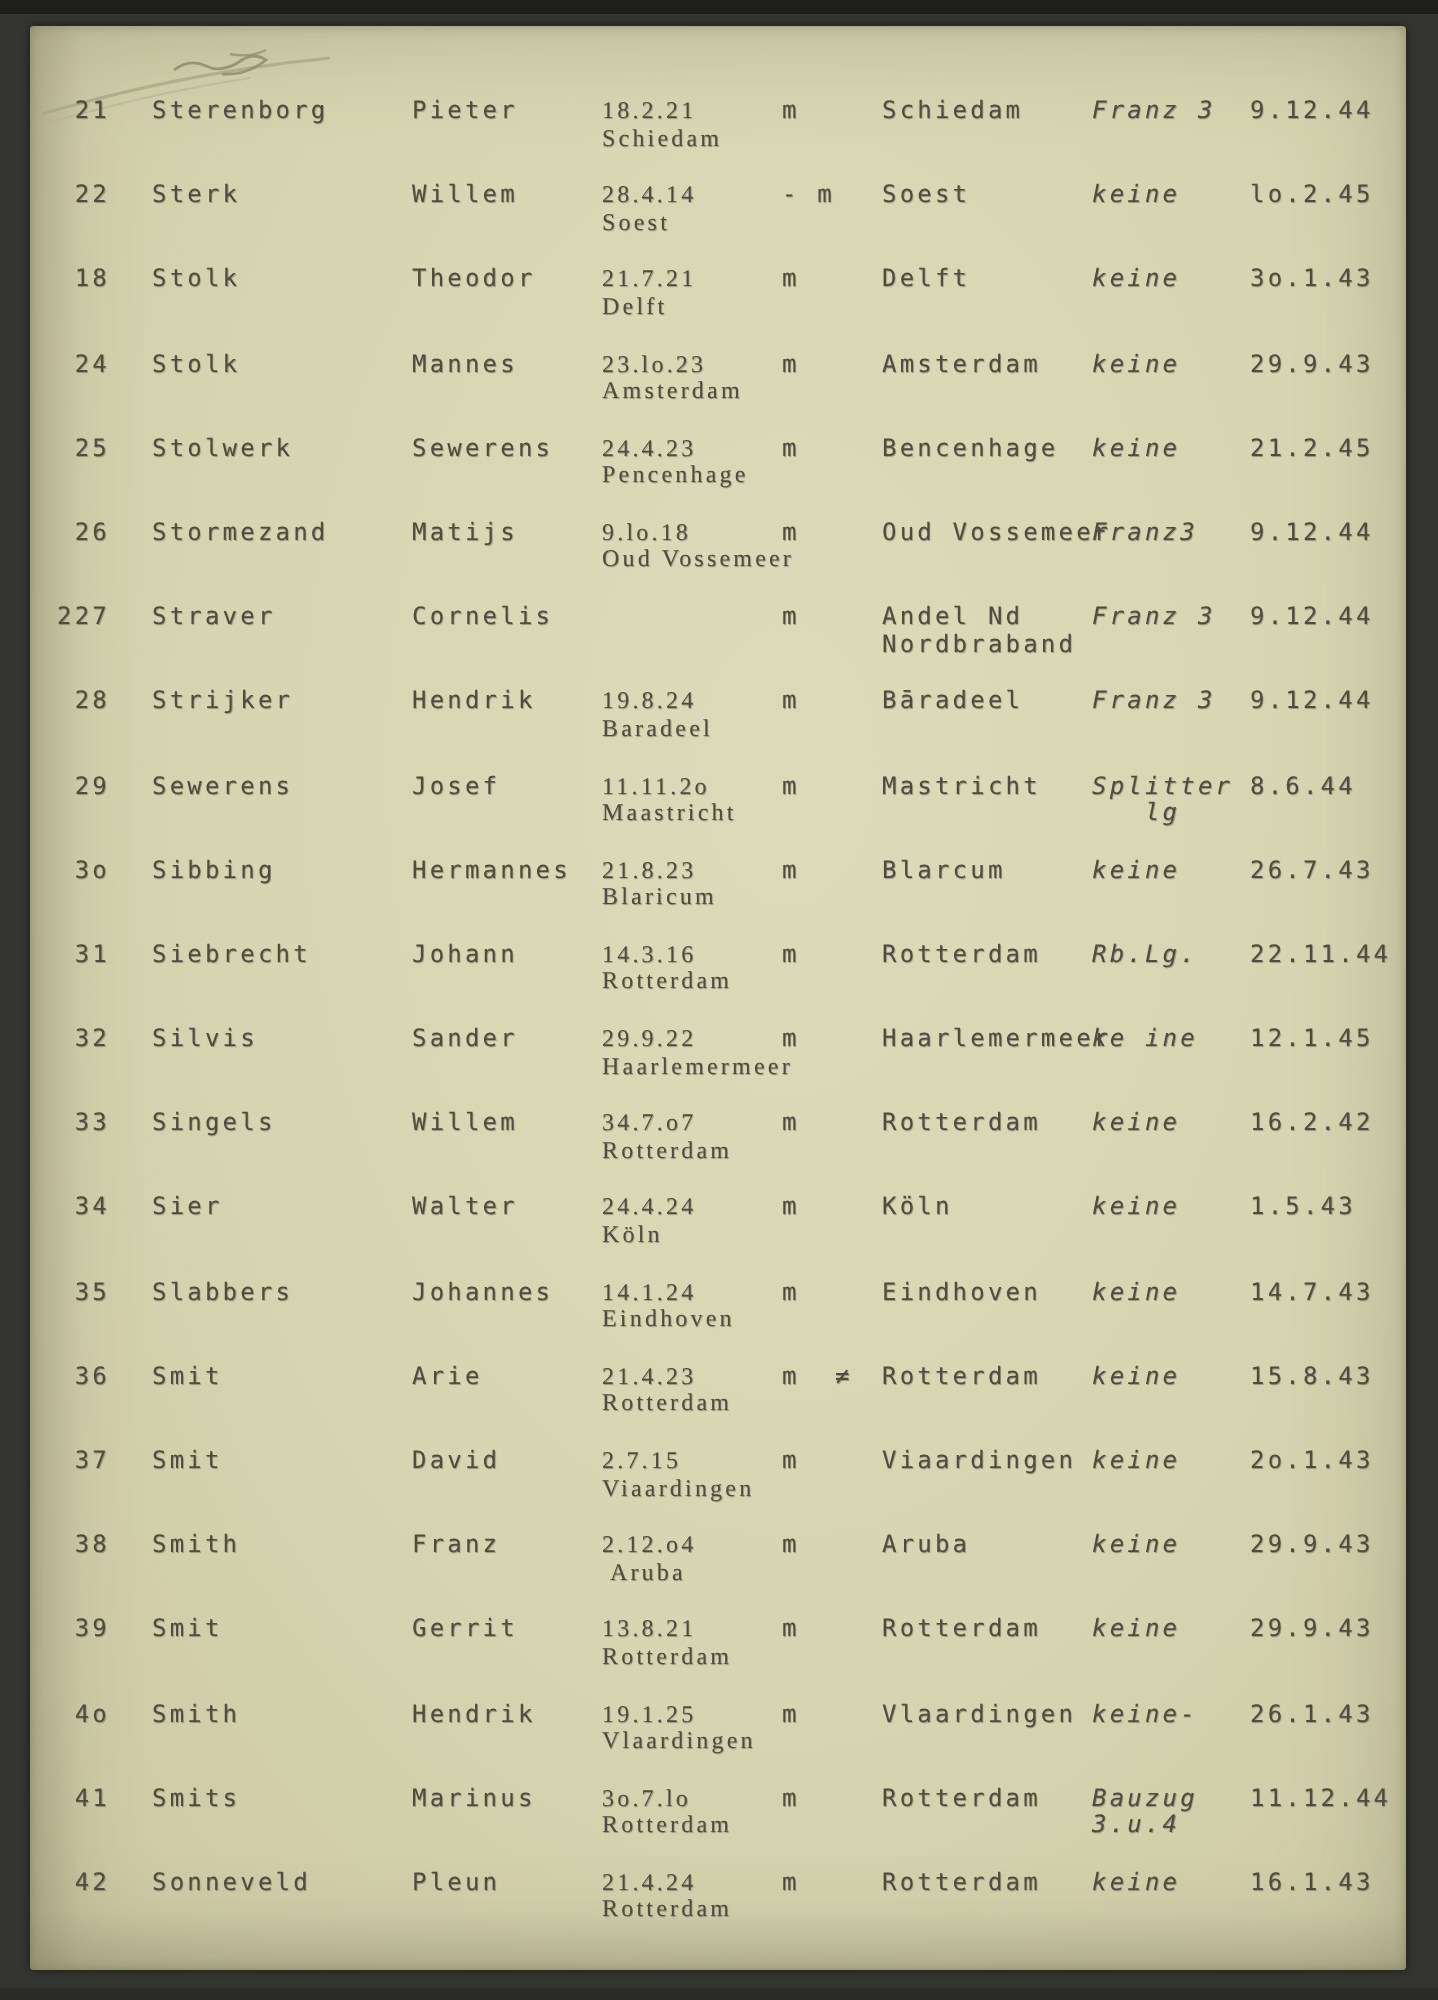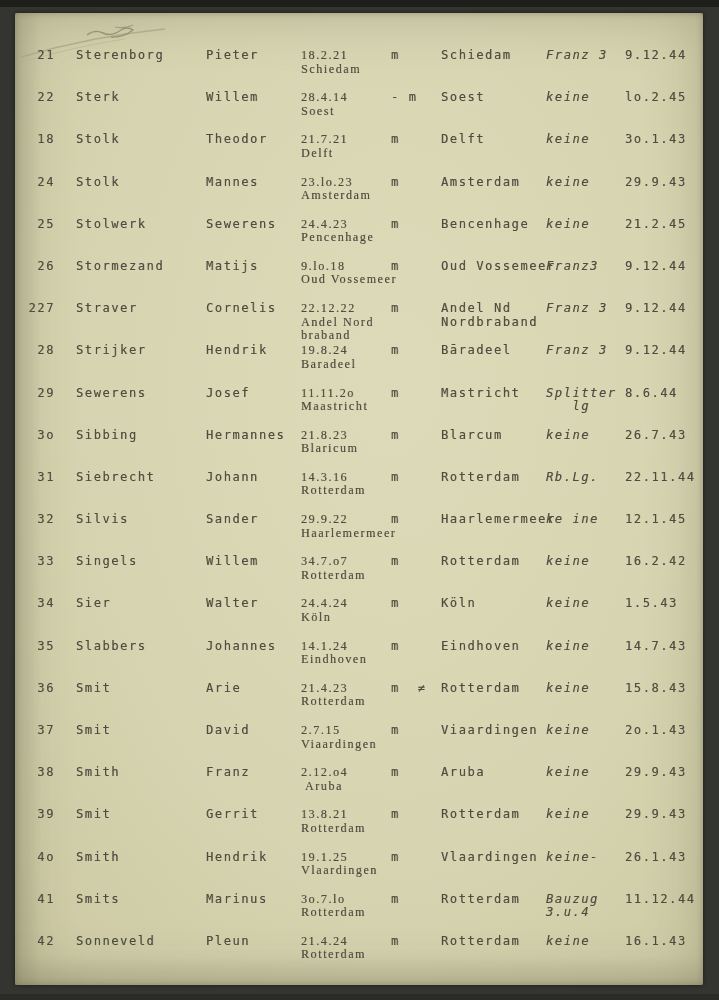--- a/index.html
+++ b/index.html
@@ -172,23 +172,20 @@
     <div class="cell c-gender">m</div>
     <div class="cell c-city">Oud Vossemeer</div>
     <div class="cell c-remark">Franz3</div>
     <div class="cell c-date">9.12.44</div>
   </div>
 
   <div class="row">
     <div class="cell c-num">227</div>
     <div class="cell c-surname">Straver</div>
     <div class="cell c-first">Cornelis</div>
-    <div class="cell c-birth">22.12.22
-Andel Nord
-braband</div>
     <div class="cell c-gender">m</div>
     <div class="cell c-city">Andel Nd
 Nordbraband</div>
     <div class="cell c-remark">Franz 3</div>
     <div class="cell c-date">9.12.44</div>
   </div>
 
   <div class="row">
     <div class="cell c-num">28</div>
     <div class="cell c-surname">Strijker</div>

